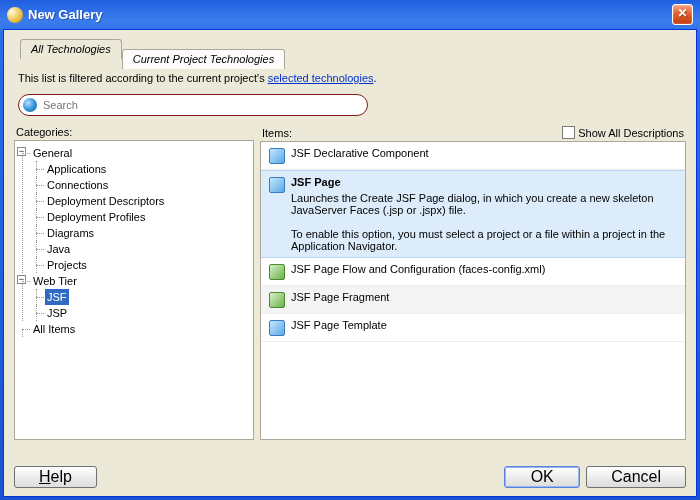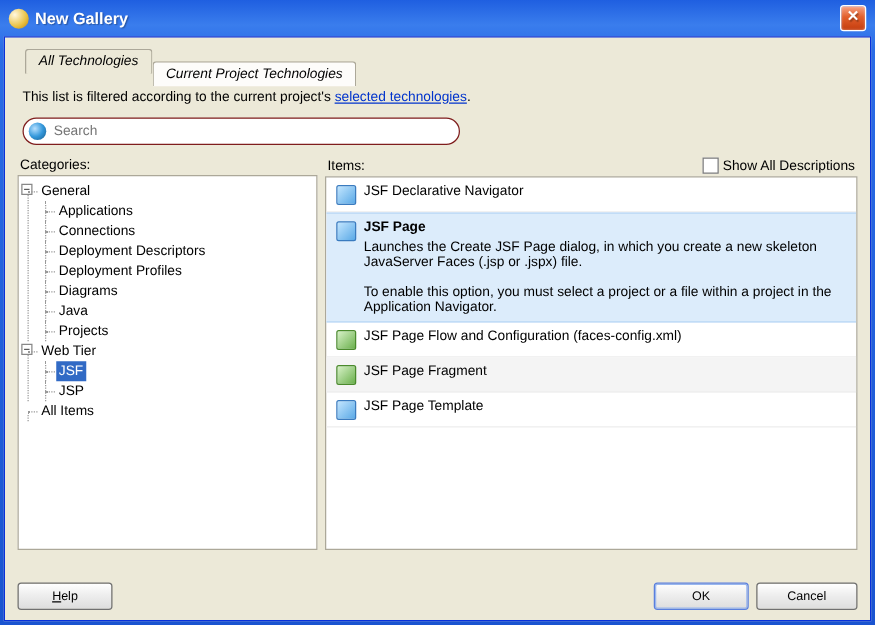--- a/index.html
+++ b/index.html
@@ -180,21 +180,21 @@
   .item-desc { margin-top:4px; color:#000; }
   .footer {
     display:flex; justify-content:space-between; align-items:center;
     padding-top:8px;
   }
   .btn {
     min-width: 76px; height:22px;
     border:1px solid #707070;
     background: linear-gradient(to bottom,#fff,#eee 45%,#ddd);
     border-radius:3px;
-    font-size:10px;
+    font-size:16px;
     cursor:pointer;
     padding: 0 24px;
     margin-top: 18px;
   }
   .btn.default {
     border:1px solid #5a7fdd;
     box-shadow: 0 0 0 1px #98b6ee inset;
   }
   .btn .mn { text-decoration: underline; }
   .right-btns { display:flex; gap:6px;}
@@ -267,21 +267,21 @@
           <span><span class="mn">I</span>tems:</span>
           <label class="chk">
             <span class="chk-box"></span>
             <span>Show All Descriptions</span>
           </label>
         </div>
         <div class="items-box" id="items-box">
             <div class="item-row">
               <span class="iicn"></span>
               <div style="flex:1">
-                <div class="">JSF Declarative Navigator</div>
+                <div class="">JSF Declarative Component</div>
               </div>
             </div>
             <div class="item-row selected">
               <span class="iicn"></span>
               <div style="flex:1">
                 <div class="item-title">JSF Page</div>
                 <div class="item-desc">Launches the Create JSF Page dialog, in which you create a new skeleton JavaServer Faces (.jsp or .jspx) file.</div>
                 <div class="item-desc" style="margin-top:12px">To enable this option, you must select a project or a file within a project in the Application Navigator.</div>
               </div>
             </div>

